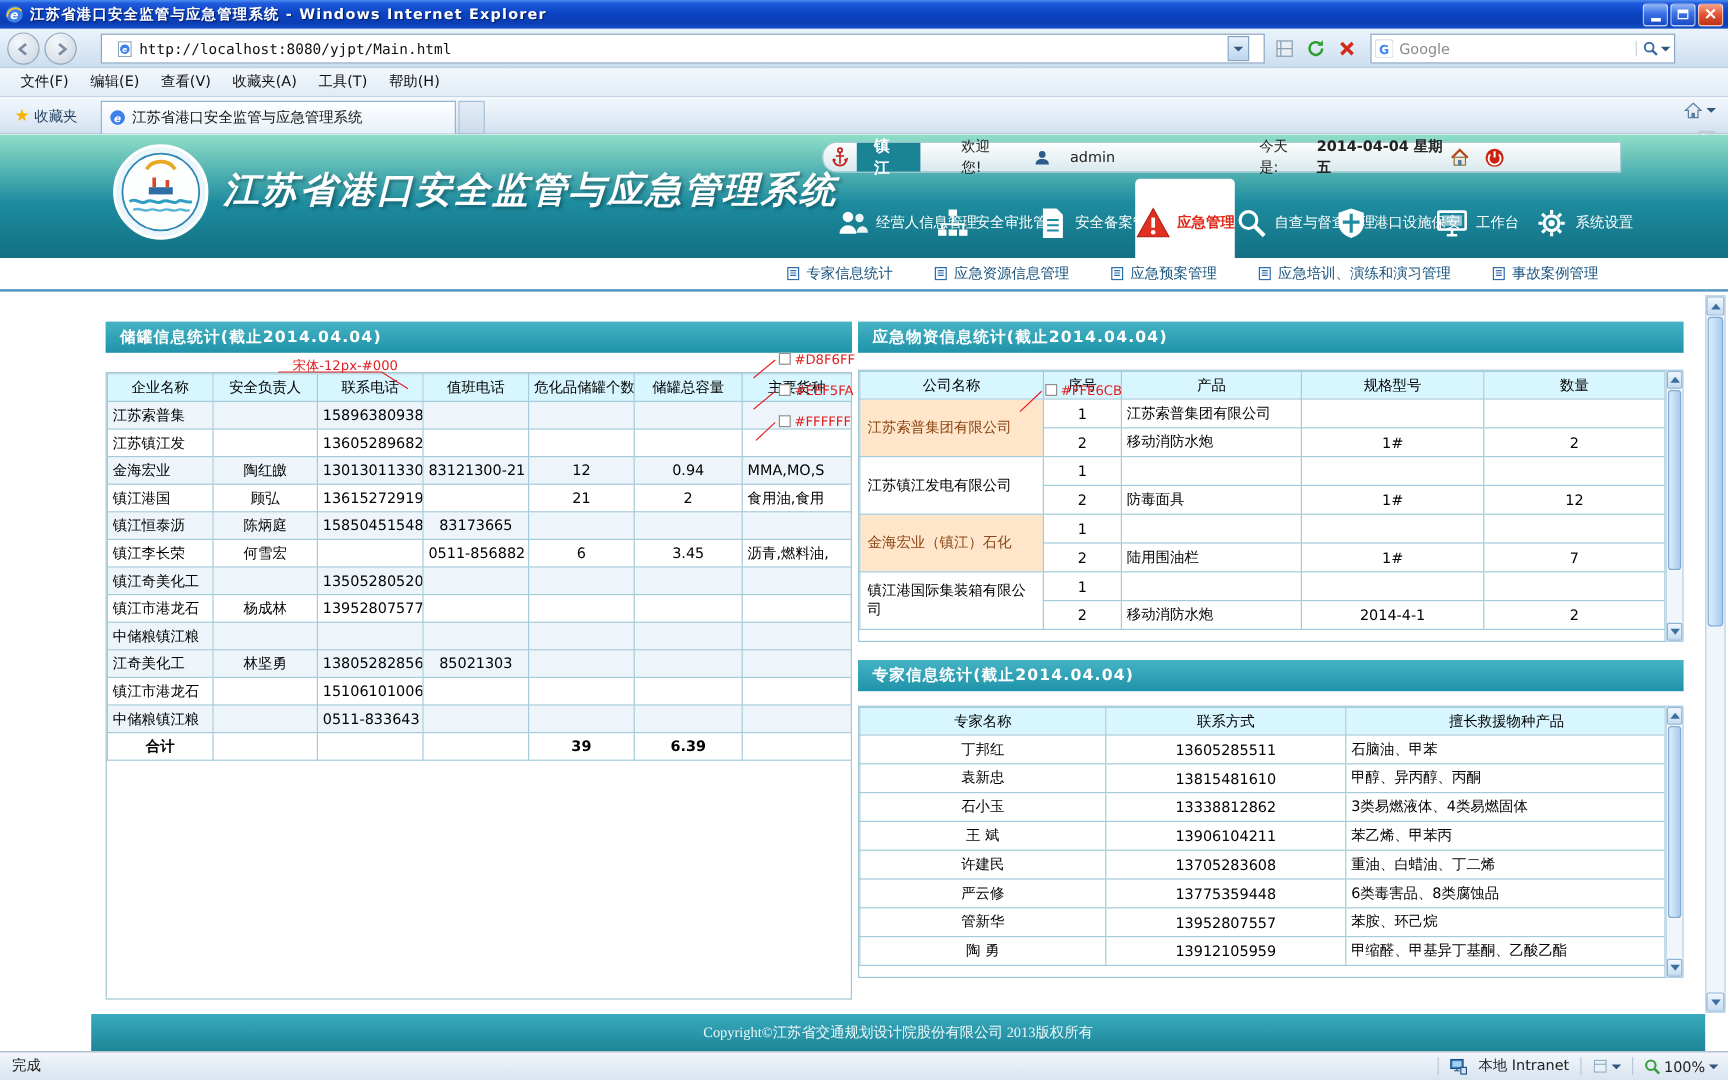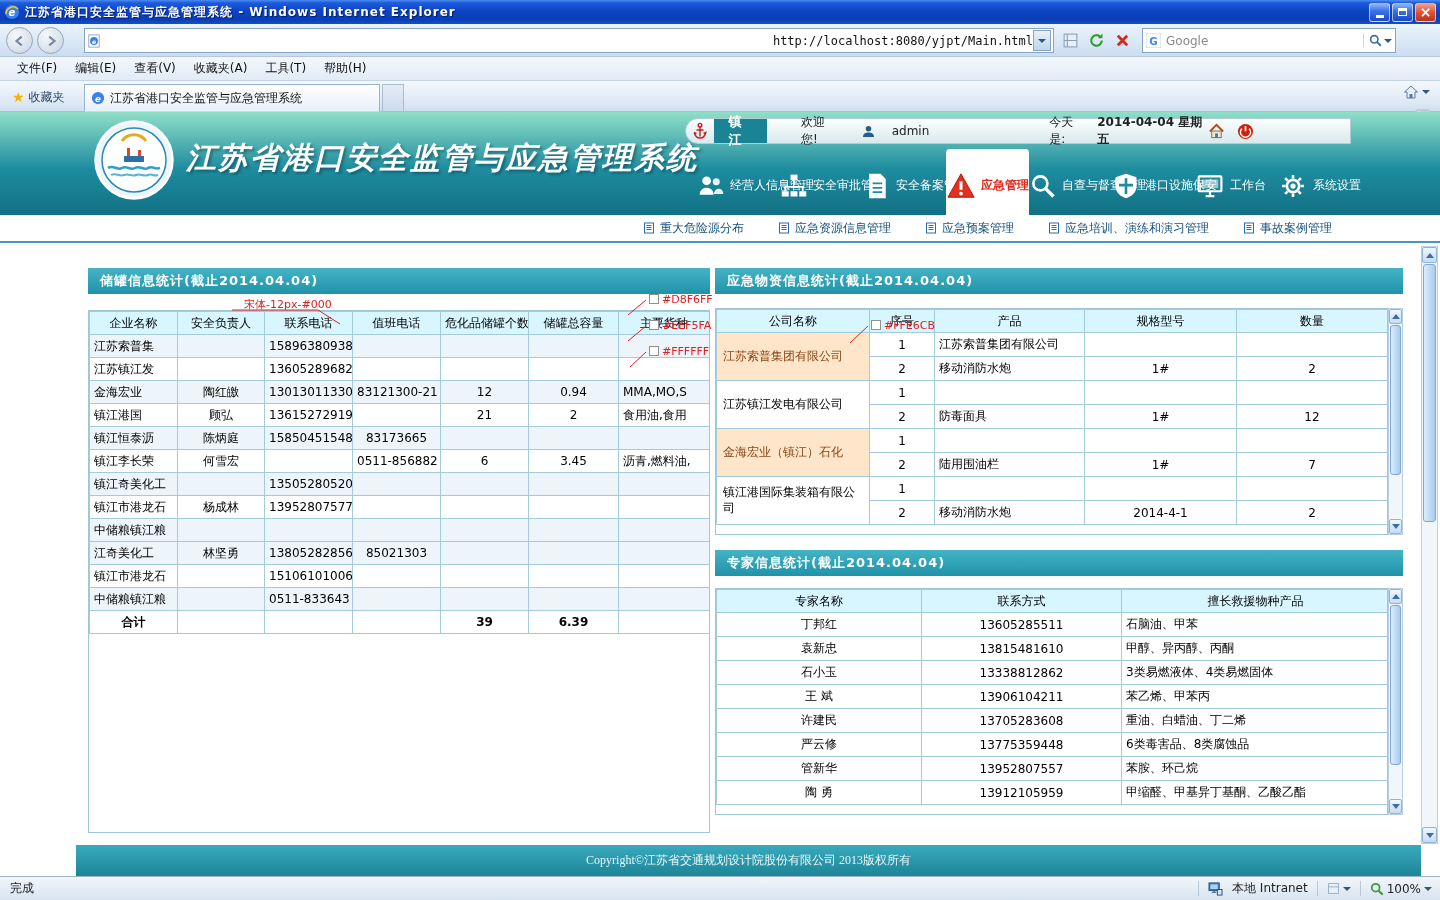--- a/index.html
+++ b/index.html
@@ -21,21 +21,21 @@
   .glyph-max{width:9px;height:8px;border:1px solid #fff;border-top-width:3px;box-sizing:border-box;}
   .glyph-x{color:#fff;font-size:14px;font-weight:bold;line-height:1;}
 
   
   .addrbar{position:absolute;left:0;top:24px;width:1440px;height:33px;box-sizing:border-box;
     background:linear-gradient(180deg,#EBF3FB 0%,#D9E7F5 60%,#CBDDF0 100%);border-bottom:1px solid #B4C8DC;}
   .navcircle{position:absolute;top:3px;width:27px;height:27px;border-radius:50%;box-sizing:border-box;
     background:radial-gradient(circle at 35% 30%,#F4F8FC,#C9D4E0);border:1px solid #94A6BA;
     display:flex;align-items:center;justify-content:center;}
   .addrbox{position:absolute;left:84px;top:4px;width:970px;height:25px;box-sizing:border-box;background:#fff;
-    border:1px solid #88A4C4;display:flex;align-items:center;padding:0 2px;text-align:right;}
+    border:1px solid #88A4C4;display:flex;align-items:center;padding:0 12px;}
   .addr-url{font-family:"DejaVu Sans Mono","Liberation Mono",monospace;font-size:12px;color:#111;margin-left:5px;flex:1;}
   .addr-dd{width:18px;height:21px;background:linear-gradient(180deg,#E8F1FA,#BDD6EE);border:1px solid #88A4C4;
     display:flex;align-items:center;justify-content:center;box-sizing:border-box;}
   .smallbtn{position:absolute;top:4px;width:25px;height:25px;box-sizing:border-box;border:1px solid transparent;
     display:flex;align-items:center;justify-content:center;}
   .searchbox{position:absolute;left:1142px;top:4px;width:254px;height:25px;box-sizing:border-box;background:#fff;
     border:1px solid #88A4C4;display:flex;align-items:center;padding:0 3px;}
   .search-text{color:#8A8A8A;font-size:12px;margin-left:5px;flex:1;}
   .ddtri{width:0;height:0;border:4px solid transparent;border-top-color:#33567C;margin-top:4px;}
 
@@ -447,21 +447,21 @@
     </div>
 
     <div class="subnav">
         <span class="subnav-item">
           <span>
             <svg width="12" height="12" viewBox="0 0 12 12">
               <rect x="1.5" y="1" width="9" height="10" fill="#fff" stroke="#2B6CB0"></rect>
               <path d="M3.5 3.5h5M3.5 5.5h5M3.5 7.5h5" stroke="#2B6CB0"></path>
             </svg>
           </span>
-          <span>重大危险源分布</span>
+          <span>专家信息统计</span>
         </span>
         <span class="subnav-item">
           <span>
             <svg width="12" height="12" viewBox="0 0 12 12">
               <rect x="1.5" y="1" width="9" height="10" fill="#fff" stroke="#2B6CB0"></rect>
               <path d="M3.5 3.5h5M3.5 5.5h5M3.5 7.5h5" stroke="#2B6CB0"></path>
             </svg>
           </span>
           <span>应急资源信息管理</span>
         </span>

